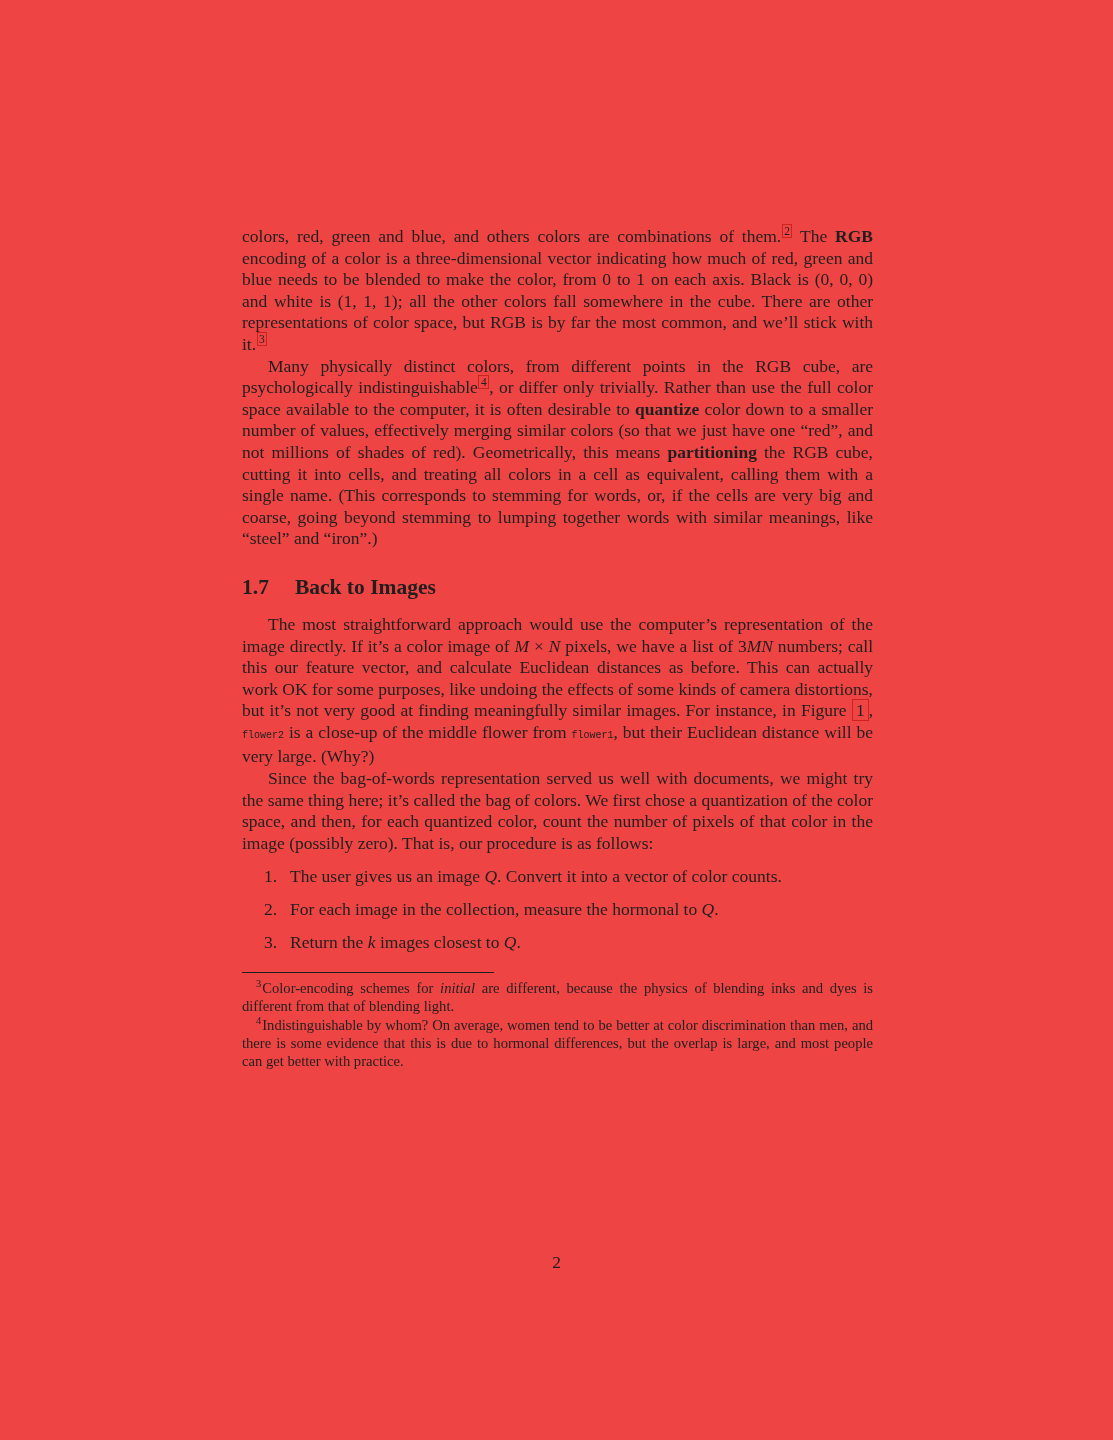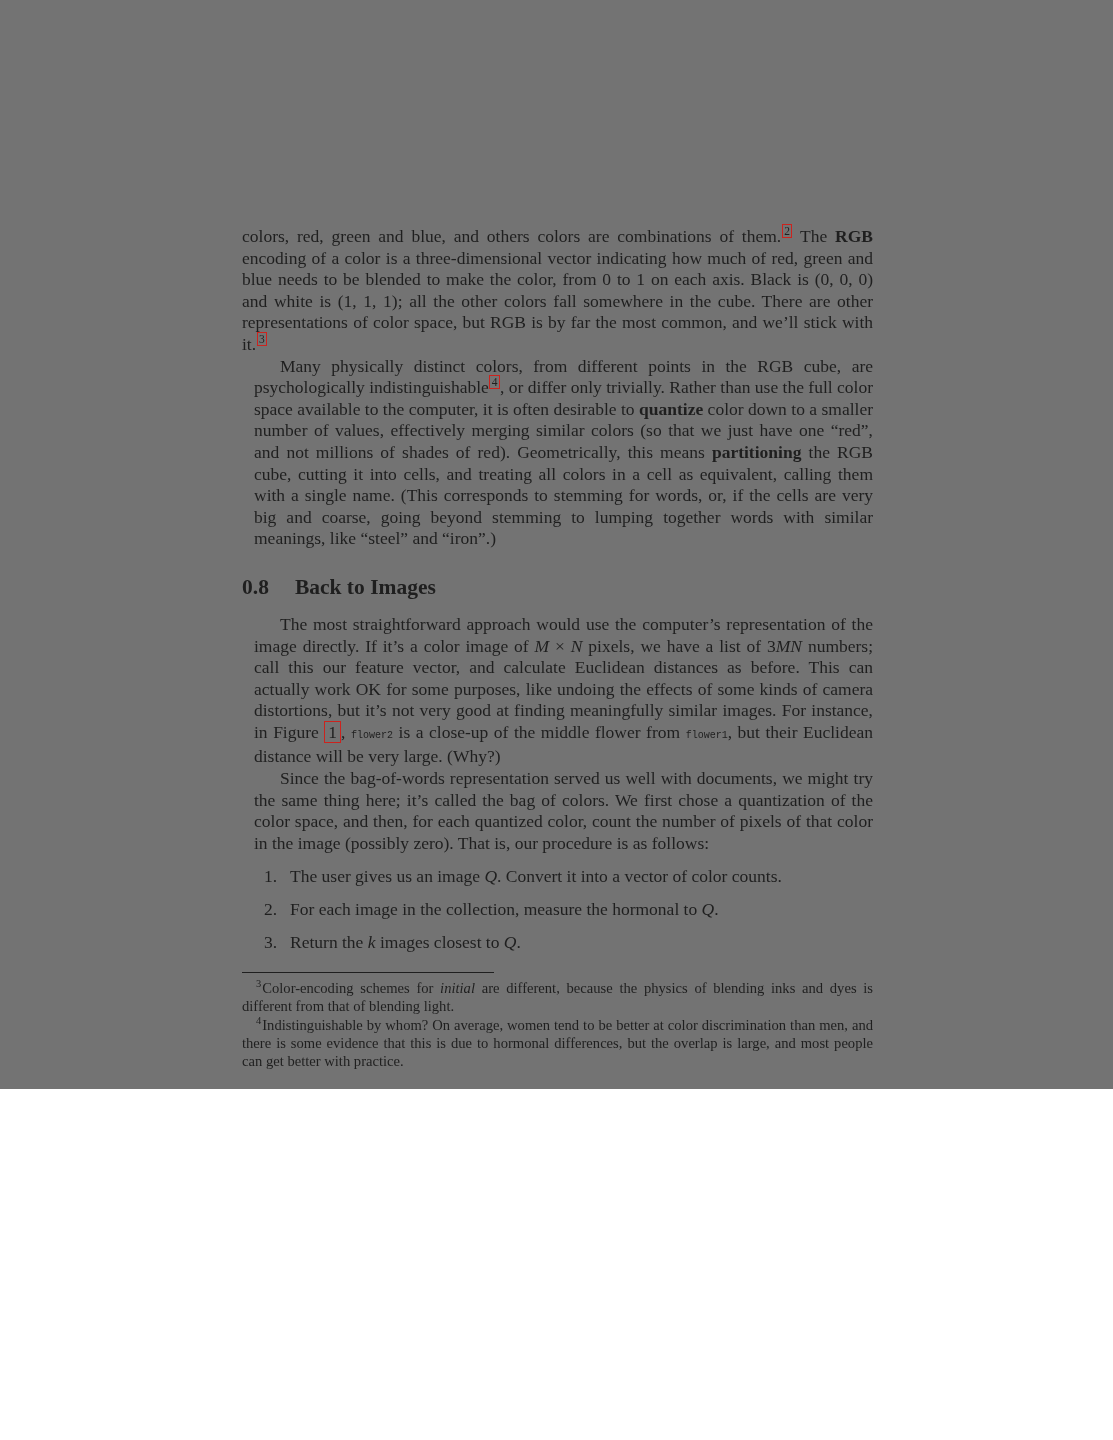--- a/index.html
+++ b/index.html
@@ -1,38 +1,38 @@
 <!DOCTYPE html>
 <html lang="en"><head>
 <meta charset="utf-8">
 <style>
   html, body { margin: 0; padding: 0; }
   body { background: #ffffff; }
   .page {
     position: relative;
     width: 1113px;
-    height: 1089px;
-    background: #737373;
+    height: 1440px;
+    background: #ef4444;
     font-family: "Liberation Serif", "DejaVu Serif", serif;
     color: #1f1f1f;
     overflow: hidden;
   }
   .text-column {
     position: absolute;
     left: 242px;
     top: 226px;
     width: 631px;
     font-size: 17.5px;
     line-height: 21.6px;
     text-align: justify;
     hyphens: auto;
     -webkit-hyphens: auto;
   }
   .para { margin: 0; }
-  .para.indent { text-indent: 26px; margin-left: 12px; }
+  .para.indent { text-indent: 26px; }
   .heading {
     font-size: 21.5px;
     font-weight: bold;
     line-height: 26px;
     margin: 24px 0 14px 0;
     text-align: left;
     text-indent: 0;
   }
   .heading-number { margin-right: 26px; }
   .seg-b { font-weight: bold; }
@@ -86,21 +86,21 @@
     font-size: 17.5px;
   }
 </style>
 </head>
 <body>
 
 <div class="page">
   <div class="text-column" id="doc-root">
       <div class="para"><span>colors, red, green and blue, and others colors are combinations of them.</span><sup class="fnref">2</sup><span> The </span><span class="seg-b">RGB</span><span> encoding of a color is a three-dimensional vector indicating how much of red, green and blue needs to be blended to make the color, from 0 to 1 on each axis. Black is (0, 0, 0) and white is (1, 1, 1); all the other colors fall somewhere in the cube. There are other representations of color space, but RGB is by far the most common, and we’ll stick with it.</span><sup class="fnref">3</sup></div>
       <div class="para indent"><span>Many physically distinct colors, from different points in the RGB cube, are psychologically indistinguishable</span><sup class="fnref">4</sup><span>, or differ only trivially. Rather than use the full color space available to the computer, it is often desirable to </span><span class="seg-b">quantize</span><span> color down to a smaller number of values, effectively merging similar colors (so that we just have one “red”, and not millions of shades of red). Geometrically, this means </span><span class="seg-b">partitioning</span><span> the RGB cube, cutting it into cells, and treating all colors in a cell as equivalent, calling them with a single name. (This corresponds to stemming for words, or, if the cells are very big and coarse, going beyond stemming to lumping together words with similar meanings, like “steel” and “iron”.)</span></div>
-      <h2 class="heading"><span class="heading-number">0.8</span><span>Back to Images</span></h2>
+      <h2 class="heading"><span class="heading-number">1.7</span><span>Back to Images</span></h2>
       <div class="para indent"><span>The most straightforward approach would use the computer’s representation of the image directly. If it’s a color image of </span><span class="seg-m">M</span><span> × </span><span class="seg-m">N</span><span> pixels, we have a list of 3</span><span class="seg-m">MN</span><span> numbers; call this our feature vector, and calculate Euclidean distances as before. This can actually work OK for some purposes, like undoing the effects of some kinds of camera distortions, but it’s not very good at finding meaningfully similar images. For instance, in Figure </span><span class="figref">1</span><span>, </span><span class="seg-tt">flower2</span><span> is a close-up of the middle flower from </span><span class="seg-tt">flower1</span><span>, but their Euclidean distance will be very large. (Why?)</span></div>
       <div class="para indent"><span>Since the bag-of-words representation served us well with documents, we might try the same thing here; it’s called the bag of colors. We first chose a quantization of the color space, and then, for each quantized color, count the number of pixels of that color in the image (possibly zero). That is, our procedure is as follows:</span></div>
       <div class="list-item"><span class="li-marker">1.</span><span>The user gives us an image </span><span class="seg-m">Q</span><span>. Convert it into a vector of color counts.</span></div>
       <div class="list-item"><span class="li-marker">2.</span><span>For each image in the collection, measure the hormonal to </span><span class="seg-m">Q</span><span>.</span></div>
       <div class="list-item"><span class="li-marker">3.</span><span>Return the </span><span class="seg-m">k</span><span> images closest to </span><span class="seg-m">Q</span><span>.</span></div>
       <div class="footnote-rule"></div>
       <div class="footnote"><sup class="fn-marker">3</sup><span>Color-encoding schemes for </span><span class="seg-i">initial</span><span> are different, because the physics of blending inks and dyes is different from that of blending light.</span></div>
       <div class="footnote"><sup class="fn-marker">4</sup><span>Indistinguishable by whom? On average, women tend to be better at color discrimination than men, and there is some evidence that this is due to hormonal differences, but the overlap is large, and most people can get better with practice.</span></div>
     </div>
   <div class="page-number">2</div>

